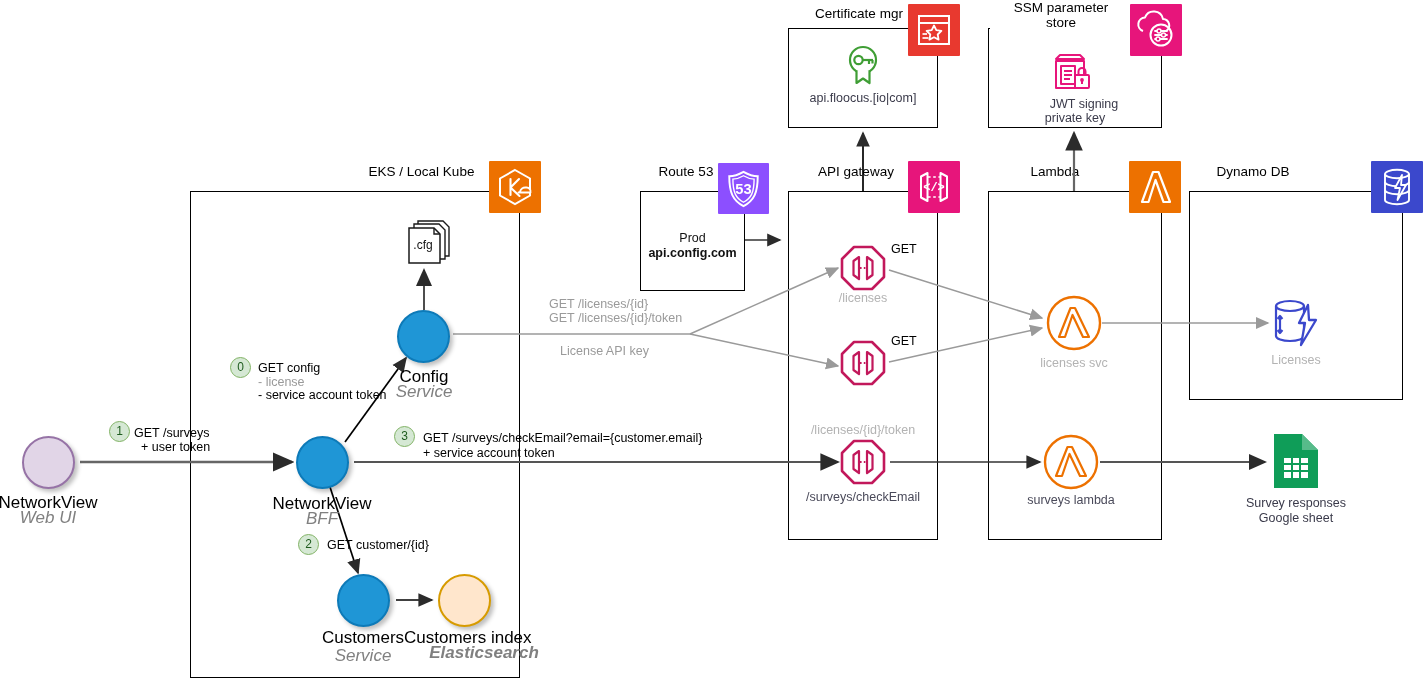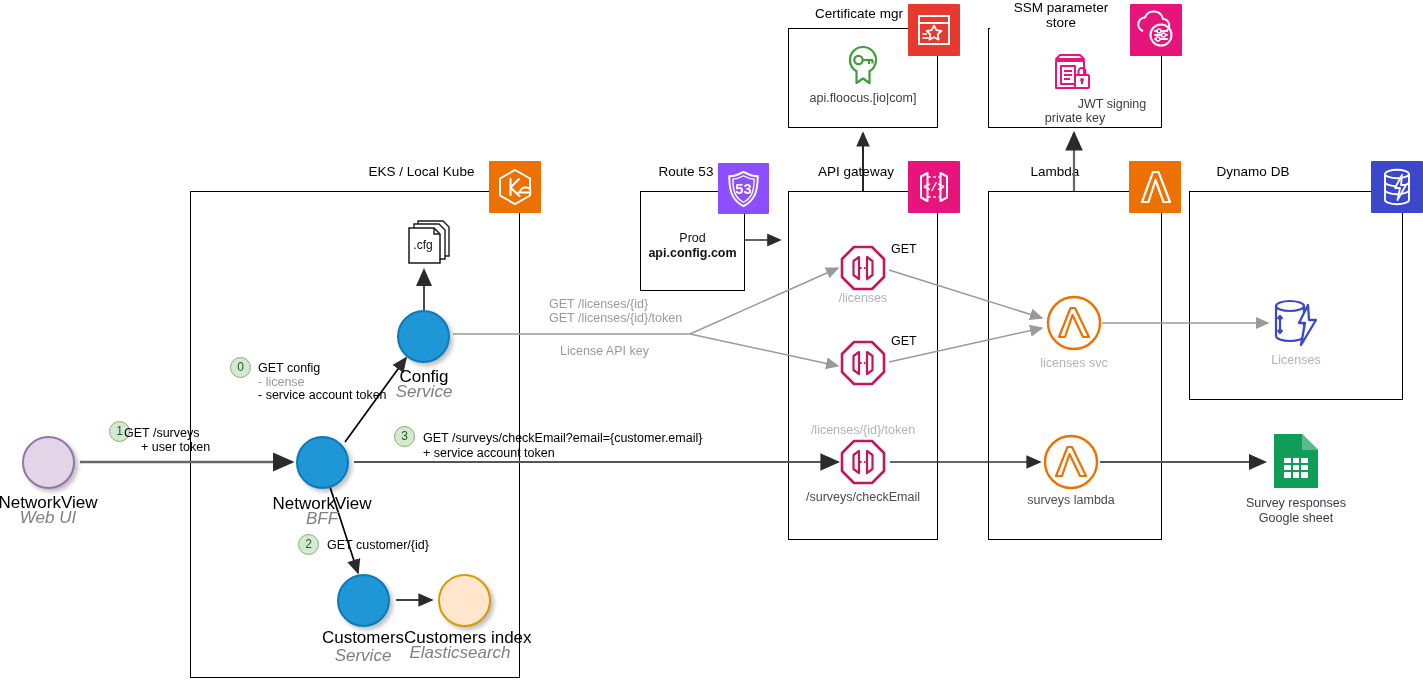--- a/index.html
+++ b/index.html
@@ -204,21 +204,21 @@
         <line x1="15" y1="29" x2="21" y2="29"></line>
       </g>
       <g fill="#fff" stroke="#e7157b" stroke-width="2" stroke-linejoin="round">
         <rect x="26" y="25" width="14" height="13" rx="1"></rect>
         <path d="M29.5 25 L29.5 21.5 a3.5 3.5 0 0 1 7 0 L36.5 25" fill="none"></path>
       </g>
       <circle cx="33" cy="30" r="1.9" fill="#e7157b"></circle>
       <line x1="33" y1="30" x2="33" y2="34" stroke="#e7157b" stroke-width="2"></line>
     </svg>
   </div>
-  <div class="blk-label" style="left:988px;top:97px;width:192px;margin-left:28px;">JWT signing</div>
+  <div class="blk-label" style="left:988px;top:97px;width:192px;">JWT signing</div>
   <div class="blk-label" style="left:988px;top:111px;width:174px;">private key</div>
 
   <div class="cfgdoc" style="left:405px;top:218px;">
     <svg width="48" height="50" viewBox="0 0 48 50">
       <path d="M13 3 L38 3 L44 9 L44 38 L13 38 Z" fill="#ffffff" stroke="#1a1a1a" stroke-width="1.4"></path>
       <path d="M9 6 L34 6 L40 12 L40 41 L9 41 Z" fill="#ffffff" stroke="#1a1a1a" stroke-width="1.4"></path>
       <path d="M4 10 L29 10 L35 16 L35 45 L4 45 Z" fill="#ffffff" stroke="#1a1a1a" stroke-width="1.5"></path>
       <path d="M29 10 L29 16 L35 16" fill="none" stroke="#1a1a1a" stroke-width="1.4"></path>
       <text x="18" y="31" text-anchor="middle" font-family="Liberation Sans, sans-serif" font-size="12" fill="#111">.cfg</text>
     </svg>
@@ -231,21 +231,21 @@
   <div class="node-circle" style="left:296px;top:436px;width:53px;height:53px;background:#1f96d6;border:2.6px solid #0d7ab8;"></div>
   <div class="node-label" style="left:262px;top:496px;width:120px;">NetworkView</div>
   <div class="node-label node-sub" style="left:262px;top:511px;width:120px;">BFF</div>
 
   <div class="node-circle" style="left:337px;top:574px;width:53px;height:53px;background:#1f96d6;border:2.6px solid #0d7ab8;"></div>
   <div class="node-label" style="left:303px;top:630px;width:120px;">Customers</div>
   <div class="node-label node-sub" style="left:303px;top:648px;width:120px;">Service</div>
 
   <div class="node-circle" style="left:438px;top:574px;width:53px;height:53px;background:#ffe6cc;border:2.6px solid #d79b00;"></div>
   <div class="node-label" style="left:404px;top:630px;width:120px;">Customers index</div>
-  <div class="node-label node-sub" style="left:400px;top:645px;width:120px;">Elasticsearch</div>
+  <div class="node-label node-sub" style="left:424px;top:645px;width:120px;font-weight:bold;">Elasticsearch</div>
 
   <div class="node-circle" style="left:22px;top:436px;width:53px;height:53px;background:#e1d5e7;border:2.6px solid #9673a6;"></div>
   <div class="node-label" style="left:-12px;top:495px;width:120px;">NetworkView</div>
   <div class="node-label node-sub" style="left:-12px;top:510px;width:120px;">Web UI</div>
 
   <div class="blk-label" style="left:640px;top:231px;width:105px;color:#111;">Prod</div>
   <div class="blk-label" style="left:640px;top:246px;width:105px;color:#111;font-weight:bold;">api.config.com</div>
 
   <div class="aws-icon" style="left:838px;top:243px;">
     <svg width="50" height="50" viewBox="0 0 50 50">
@@ -324,21 +324,21 @@
   </div>
   <div class="blk-label" style="left:1226px;top:496px;width:140px;">Survey responses</div>
   <div class="blk-label" style="left:1226px;top:511px;width:140px;">Google sheet</div>
 
   <div class="badge" style="left:230px;top:357px;">0</div>
   <div class="inline-label" style="left:258px;top:361px;">GET config</div>
   <div class="inline-label" style="left:258px;top:375px;color:#9a9a9a;">- license</div>
   <div class="inline-label" style="left:258px;top:388px;">- service account token</div>
 
   <div class="badge" style="left:109px;top:421px;">1</div>
-  <div class="inline-label" style="left:124px;top:426px;">GET /surveys</div>
+  <div class="inline-label" style="left:134px;top:426px;">GET /surveys</div>
   <div class="inline-label" style="left:141px;top:440px;text-align:center;">+ user token</div>
 
   <div class="badge" style="left:298px;top:534px;">2</div>
   <div class="inline-label" style="left:327px;top:538px;">GET customer/{id}</div>
 
   <div class="badge" style="left:394px;top:426px;">3</div>
   <div class="inline-label" style="left:423px;top:431px;">GET /surveys/checkEmail?email={customer.email}</div>
   <div class="inline-label" style="left:423px;top:446px;">+ service account token</div>
 
   <div class="glabel" style="left:549px;top:297px;">GET /licenses/{id}</div>

